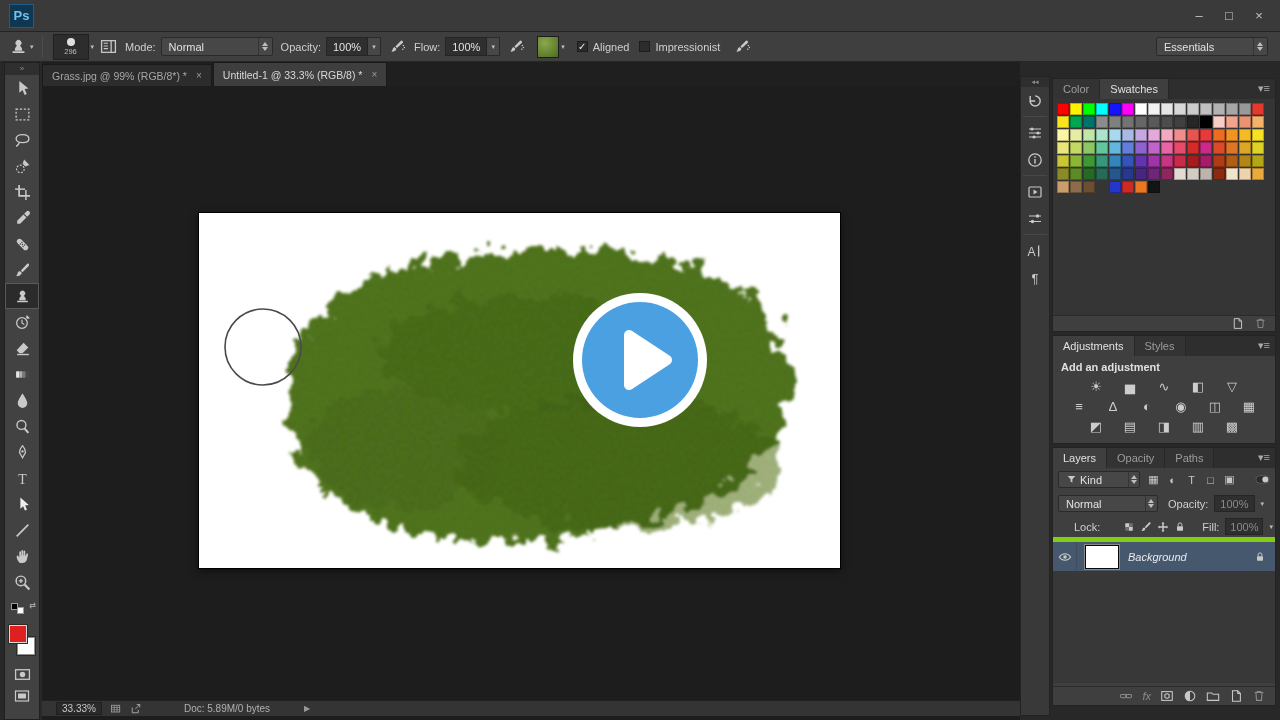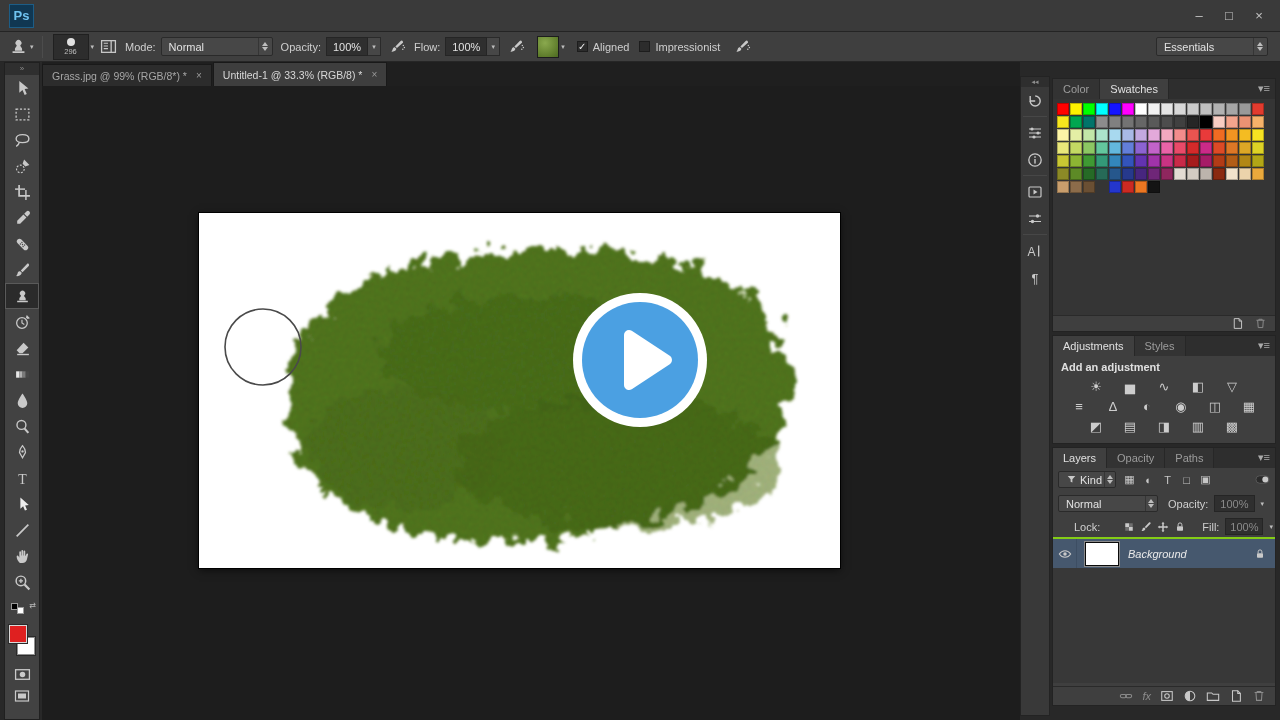--- a/index.html
+++ b/index.html
@@ -110,29 +110,29 @@
 
   #adj-hint { font-size:11px; font-weight:bold; color:#e0e0e0; padding:5px 8px 2px; }
   .adj-row { display:flex; justify-content:center; gap:10px; margin:3px 0; }
   .adj-btn { width:24px; height:17px; display:flex; align-items:center; justify-content:center;
              color:#cdcdcd; font-size:13px; }
   #adjustments-panel { padding-bottom:5px; }
 
   #layers-panel { height:259px; margin-bottom:0; position:relative; }
   .lrow { display:flex; align-items:center; padding:0 5px; }
   #l-filter { height:23px; gap:4px; }
-  .kind-dd { width:58px; height:17px; }
+  .kind-dd { width:82px; height:17px; }
   .lf-ic { width:19px; height:15px; display:flex; align-items:center; justify-content:center;
            color:#c6c6c6; font-size:11px; }
   #l-switch { margin-left:auto; }
   #l-blend { height:25px; gap:4px; }
   #l-lock { height:21px; gap:4px; }
   .dimtxt { color:#8a8a8a !important; }
   .lock-ic { width:17px; height:15px; display:flex; align-items:center; justify-content:center; }
-  #layer-list { background:#383838; height:146px; border-top:2px solid #84cc16; }
+  #layer-list { background:#383838; height:146px; border-top:5px solid #84cc16; }
   .layer-row { height:29px; display:flex; align-items:center; }
   .layer-row.selected { background:#46586e; }
   .eye-cell { width:24px; height:100%; border-right:1px solid #30405266; display:flex;
               align-items:center; justify-content:center; }
   .thumb { width:34px; height:24px; background:#fff; border:1px solid #0a0a0a;
            outline:1px solid #8a8a8a; margin:0 9px 0 8px; }
   .lname { font-style:italic; font-size:11px; color:#eaeaea; }
   .l-lock-icon { margin-left:auto; margin-right:9px; }
   #l-bottom { position:absolute; left:0; right:0; bottom:0; height:19px; border-top:1px solid #2a2a2a;
               display:flex; align-items:center; justify-content:flex-end; gap:9px; padding:0 9px; }
@@ -273,20 +273,37 @@
   </div>
 
   <div id="play-overlay">
     <svg width="140" height="140" viewBox="0 0 140 140">
       <circle cx="70" cy="70" r="67" fill="#ffffff"></circle>
       <circle id="play-circle" cx="70" cy="70" r="58" fill="#4BA0E2"></circle>
       <path d="M59 45 L97 70 L59 95 Z" fill="#ffffff" stroke="#ffffff" stroke-width="10" stroke-linejoin="round"></path>
     </svg>
   </div>
 
+  <div id="statusbar">
+    <span class="sb-zoom">33.33%</span>
+    <span class="sb-ic" id="sb-ic1">
+        <svg viewBox="0 0 16 16" width="12" height="12">
+          <rect x="2" y="3" width="11" height="9" fill="none" stroke="#c9c9c9" stroke-width="1"></rect>
+          <path d="M5.7 3v9M9.4 3v9M2 6h11M2 9h11" stroke="#c9c9c9" stroke-width=".8"></path>
+        </svg>
+      </span>
+    <span class="sb-ic" id="sb-ic2">
+        <svg viewBox="0 0 16 16" width="12" height="12">
+          <path d="M3 6v7h8V9" fill="none" stroke="#c9c9c9" stroke-width="1.2"></path>
+          <path d="M7 8l6-6M9 2h4v4" fill="none" stroke="#c9c9c9" stroke-width="1.2"></path>
+        </svg>
+      </span>
+    <span class="sb-doc">Doc: 5.89M/0 bytes</span>
+    <span class="sb-play">▶</span>
+  </div>
 </div>
 
 <div id="toolbar">
   <div id="toolbar-header">»</div>
   <div id="tools">
       <div class="tool">
         <svg viewBox="0 0 16 16" width="17" height="17">
           <path d="M5 1l0 11 3-2.6 2 4.6 2-.9-2-4.6 3.6-.5z"></path>
         </svg>
       </div>

